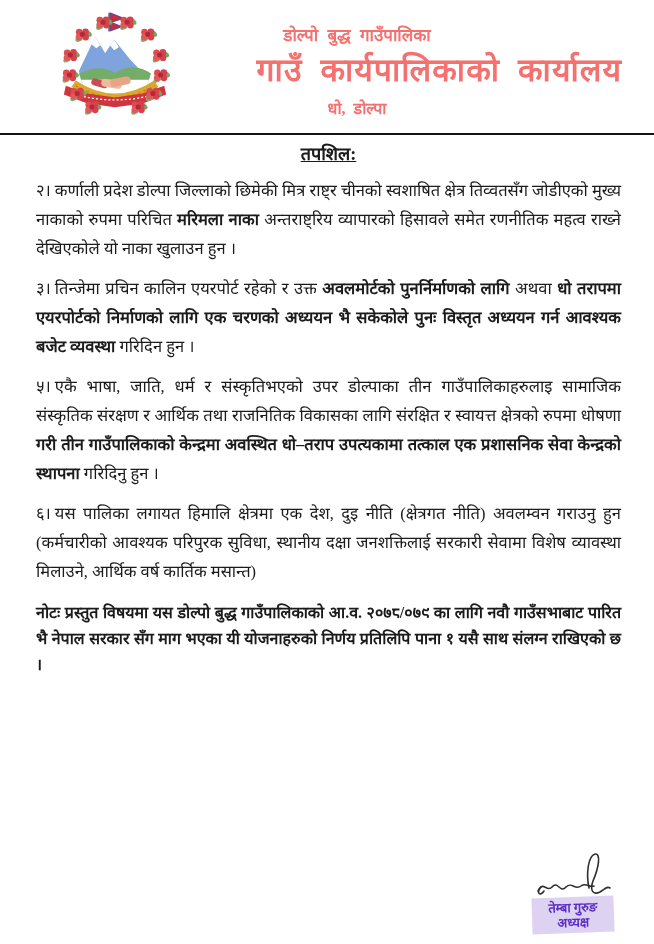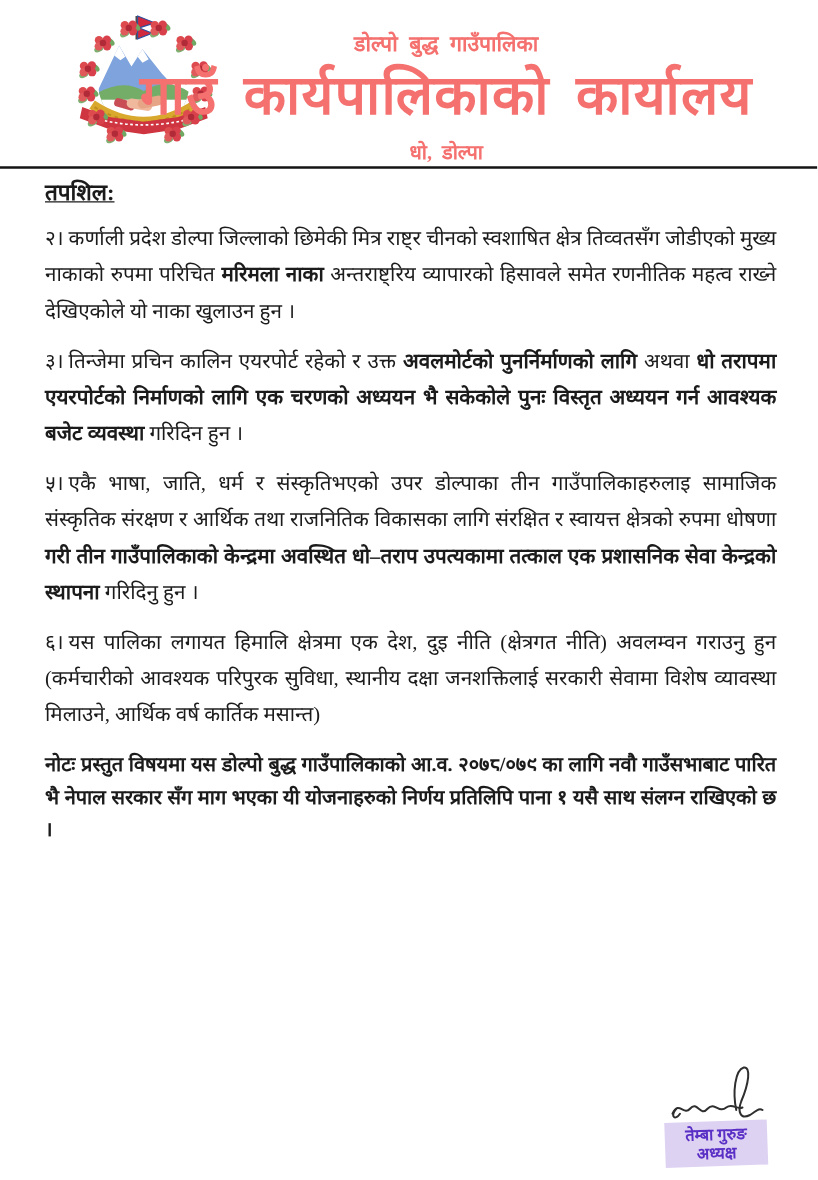--- a/index.html
+++ b/index.html
@@ -9,26 +9,26 @@
     background:#ffffff;
     font-family:"Liberation Serif","DejaVu Serif",serif;
     color:#1b1b1b;
     overflow:hidden;
   }
   
   .letterhead{position:relative;height:133px;}
   .logo{position:absolute;left:54px;top:7px;width:122px;height:118px;}
   .head-text{position:absolute;left:92px;right:32px;top:0;text-align:center;color:#f4716f;}
   .muni{margin-top:23px;font-size:17px;font-weight:bold;word-spacing:5px;}
-  .office{margin-top:7px;font-size:44px;font-weight:bold;word-spacing:9px;letter-spacing:1px;line-height:1.1;}
+  .office{margin-top:7px;font-size:32px;font-weight:bold;word-spacing:9px;letter-spacing:1px;line-height:1.1;text-align:right;}
   .loc{margin-top:9px;font-size:16px;font-weight:bold;word-spacing:4px;text-align:center;}
   .divider{position:absolute;left:0;top:133px;width:654px;height:0;border-top:2px solid #141414;}
   
   .content{position:absolute;left:36px;right:33px;top:141px;}
-  .section-heading{font-size:18px;font-weight:bold;text-decoration:underline;margin:0 0 3px 0;}
+  .section-heading{font-size:18px;font-weight:bold;text-decoration:underline;margin:0 0 3px 0;text-align:center;}
   .point{margin:11px 0 0 0;font-size:16.5px;line-height:29px;text-align:justify;}
   .point .b{font-weight:bold;}
   .pt-num{padding-right:4px;}
   .note{margin:14px 0 0 0;font-size:16px;line-height:26px;font-weight:bold;text-align:justify;}
   
   .sig{position:absolute;left:534px;top:850px;width:86px;height:54px;}
   .stamp{
     position:absolute;left:532px;top:897px;width:80px;
     background:#ded2f2;color:#5a2fc5;
     font-weight:bold;text-align:center;

